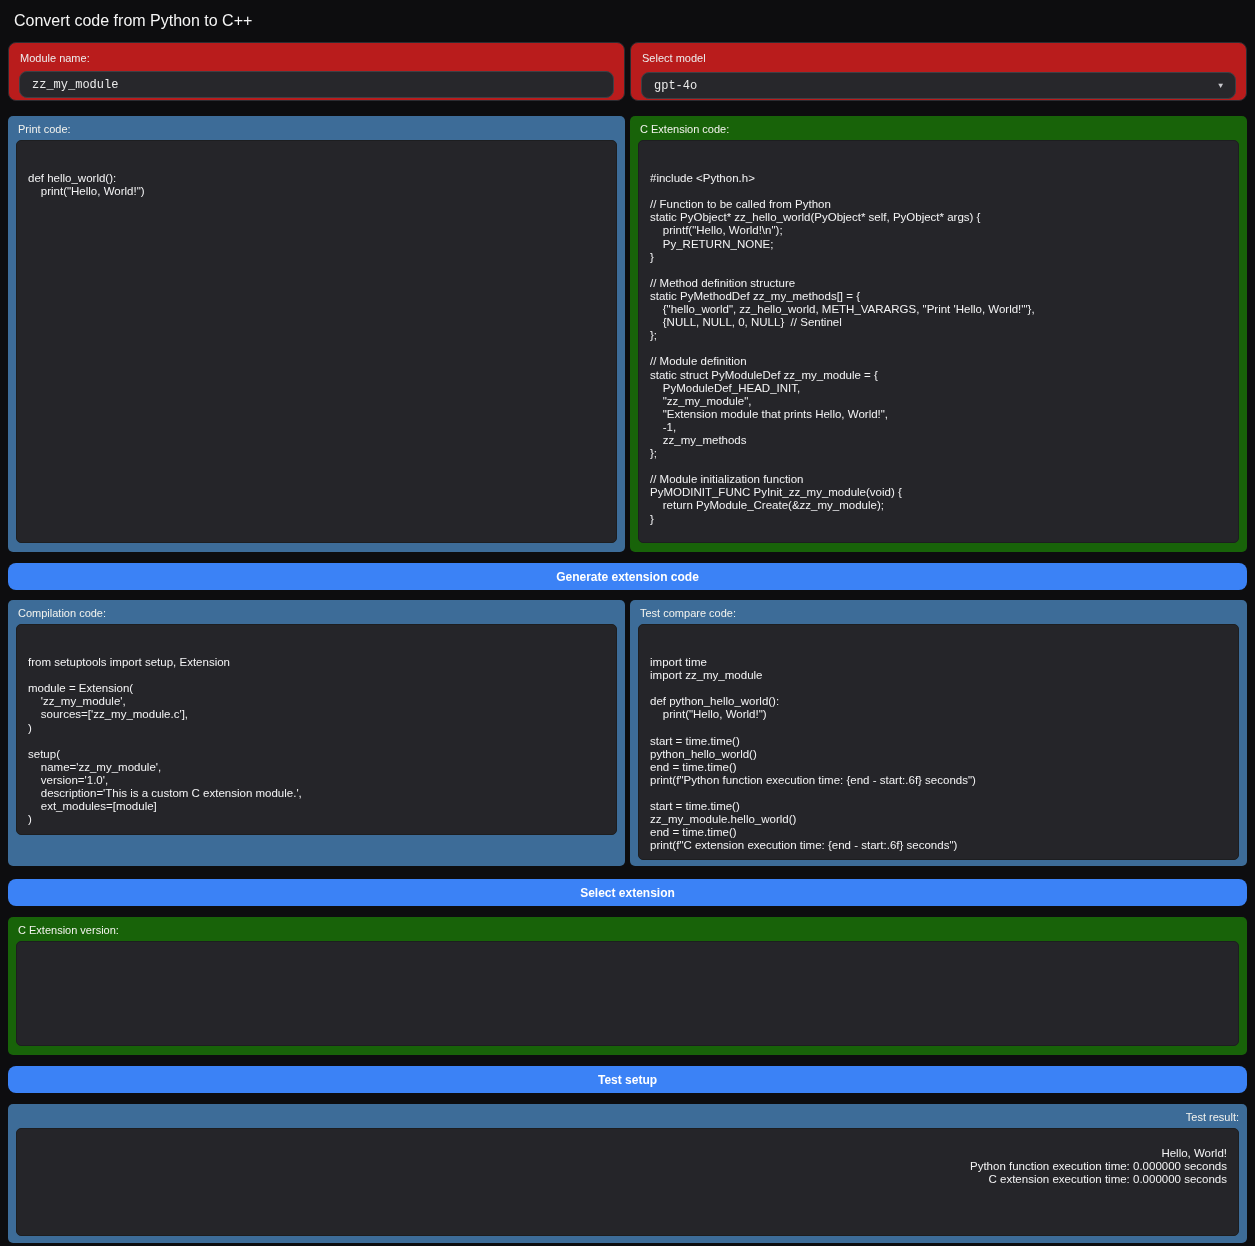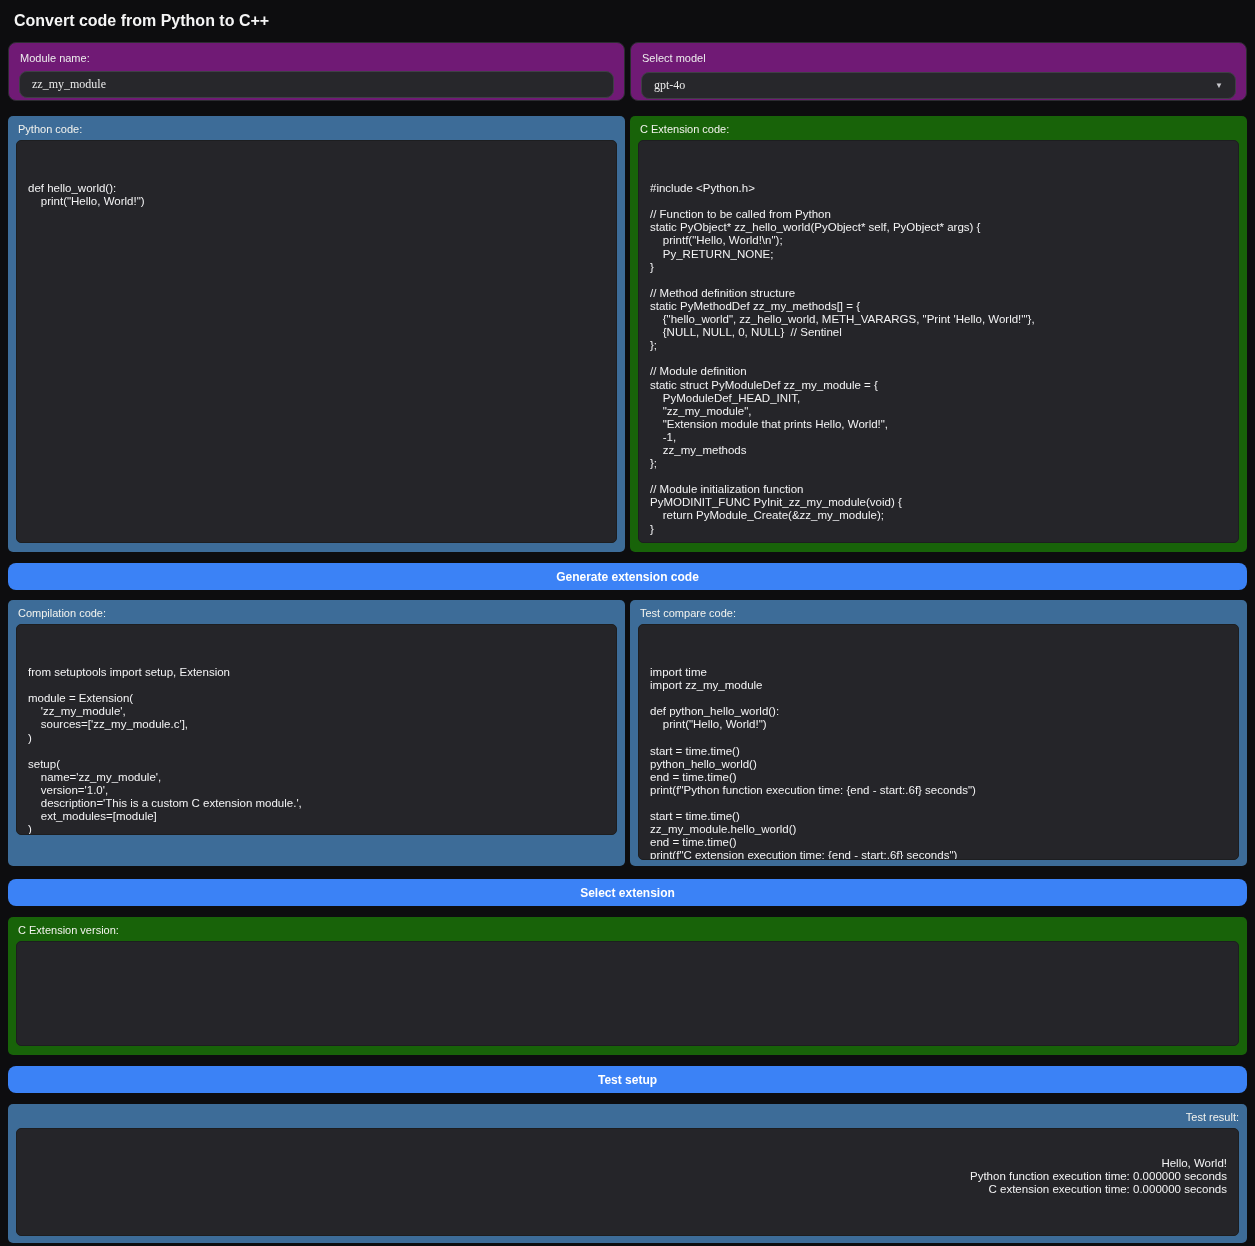--- a/index.html
+++ b/index.html
@@ -6,53 +6,53 @@
   html, body { width: 1255px; height: 1246px; }
   body {
     background: #0d0d0f;
     font-family: "Liberation Sans", "DejaVu Sans", sans-serif;
     color: #f2f2f2;
     padding: 8px;
     overflow: hidden;
   }
   .page-title {
     font-size: 16px;
-    font-weight: 700;
+    font-weight: 400;
     color: #f5f5f5;
     margin: 4px 0 0 6px;
     line-height: 18px;
   }
   .row { display: flex; gap: 5px; }
   .col { width: 617px; }
 
   
   .ctrl-row { margin-top: 12px; }
   .group {
-    background: #701a75;
+    background: #b91c1c;
     border: 1px solid #2c2c31;
     border-radius: 8px;
     padding: 8px 10px 10px 10px;
     height: 59px;
   }
   .field-label {
     font-size: 11px;
     color: #ededed;
     display: block;
     margin: 1px 0 7px 1px;
     line-height: 12px;
   }
   .textinput, .dropdown {
     width: 100%;
     height: 27px;
     background: #27272b;
     border: 1px solid #3f3f45;
     border-radius: 8px;
     color: #ebebeb;
     font-size: 12px;
-    font-family: Liberation Serif, serif;
+    font-family: Liberation Mono, monospace;
     padding: 0 12px;
     display: flex;
     align-items: center;
   }
   .dropdown { justify-content: space-between; cursor: pointer; margin-top: 8px; }
   .caret { font-size: 8px; color: #c9c9ce; line-height: 8px; }
 
   
   .panels-row { margin-top: 15px; }
   .panel {
@@ -65,21 +65,21 @@
     font-size: 11px;
     color: #f3f3ee;
     margin: 1px 0 5px 2px;
     line-height: 12px;
   }
   .codearea {
     background: #252529;
     border: 1px solid #1d1e20;
     border-radius: 5px;
     width: 100%;
-    padding: 28px 11px;
+    padding: 18px 11px;
     font-size: 11.5px;
     line-height: 13.1px;
     color: #f3f3f4;
     white-space: pre;
     overflow: hidden;
     font-family: "Liberation Sans", sans-serif;
   }
   .h-row1  { height: 436px; }
   .ta-row1 { height: 403px; }
   .h-row2  { height: 266px; }
@@ -123,21 +123,21 @@
     <span class="field-label">Select model</span>
     <div class="dropdown">
       <span>gpt-4o</span>
       <span class="caret">▼</span>
     </div>
   </div>
 </div>
 
 <div class="row panels-row">
   <div class="panel blue col h-row1">
-    <div class="panel-label">Python code:</div>
+    <div class="panel-label">Print code:</div>
     <div class="codearea ta-row1">
 def hello_world():
     print("Hello, World!")</div>
   </div>
   <div class="panel green col h-row1">
     <div class="panel-label">C Extension code:</div>
     <div class="codearea ta-row1">
 #include &lt;Python.h&gt;
 
 // Function to be called from Python

